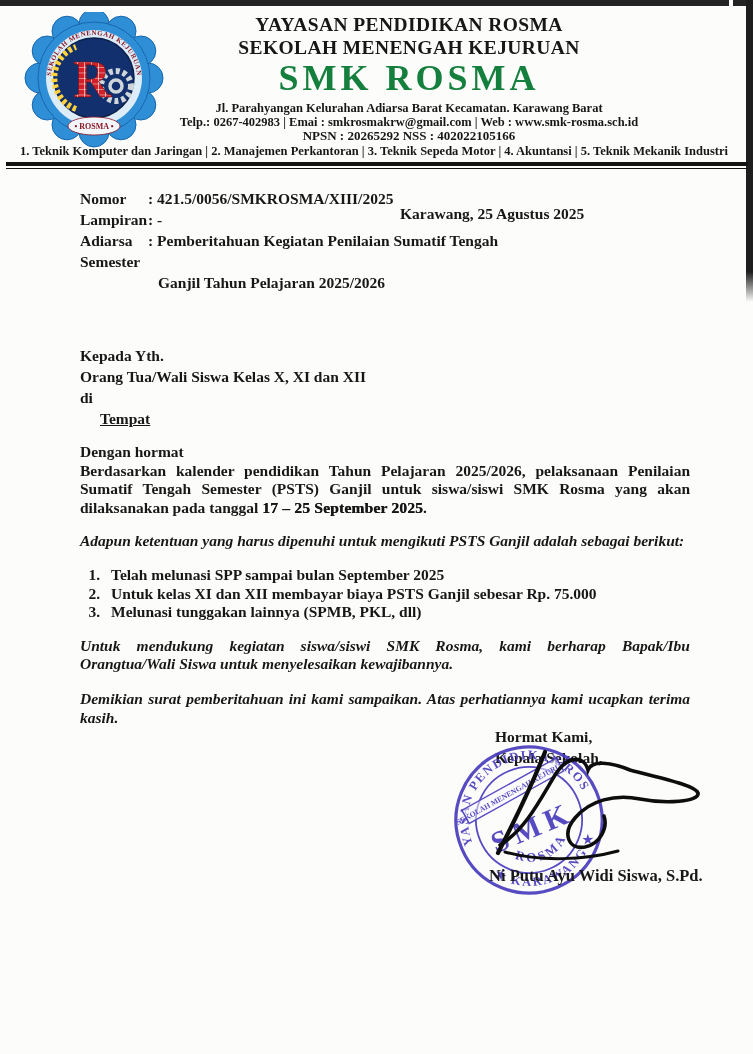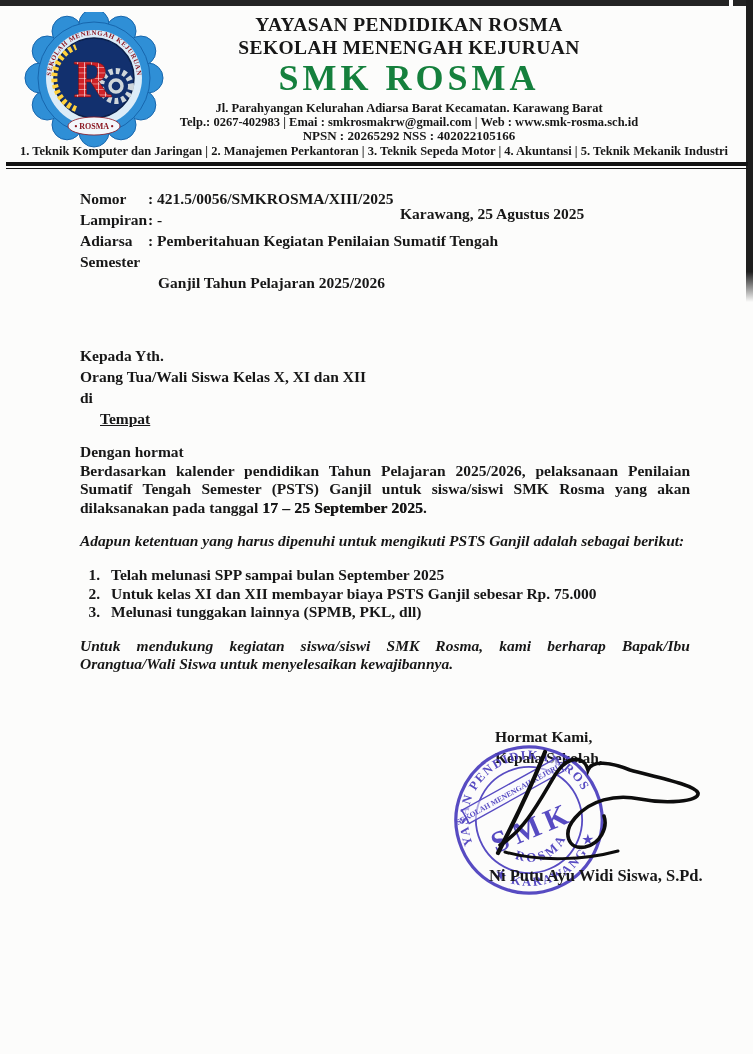--- a/index.html
+++ b/index.html
@@ -133,20 +133,21 @@
     <div>Dengan hormat</div>
     <p><span>Berdasarkan kalender pendidikan Tahun Pelajaran 2025/2026, pelaksanaan Penilaian Sumatif Tengah Semester (PSTS) Ganjil untuk siswa/siswi SMK Rosma yang akan dilaksanakan pada tanggal</span>
       <span class="emph">17 – 25 September 2025</span><span>.</span></p>
     <p class="blk">Adapun ketentuan yang harus dipenuhi untuk mengikuti PSTS Ganjil adalah sebagai berikut:</p>
     <ol>
       <li>Telah melunasi SPP sampai bulan September 2025</li>
       <li>Untuk kelas XI dan XII membayar biaya PSTS Ganjil sebesar Rp. 75.000</li>
       <li>Melunasi tunggakan lainnya (SPMB, PKL, dll)</li>
     </ol>
     <p class="blk">Untuk mendukung kegiatan siswa/siswi SMK Rosma, kami berharap Bapak/Ibu Orangtua/Wali Siswa untuk menyelesaikan kewajibannya.</p>
+    <p class="blk" style="margin-top:16px">Demikian surat pemberitahuan ini kami sampaikan. Atas perhatiannya kami ucapkan terima kasih.</p>
   </div>
 
   <div class="closing">
     <div>Hormat Kami,</div>
     <div>Kepala Sekolah,</div>
   </div>
 
   <svg class="stamp" width="200" height="178" viewBox="0 0 200 178">
     <g transform="translate(92,82) rotate(-23)">
       <circle r="73" fill="none" stroke="#4a3dbe" stroke-width="3.2"></circle>

